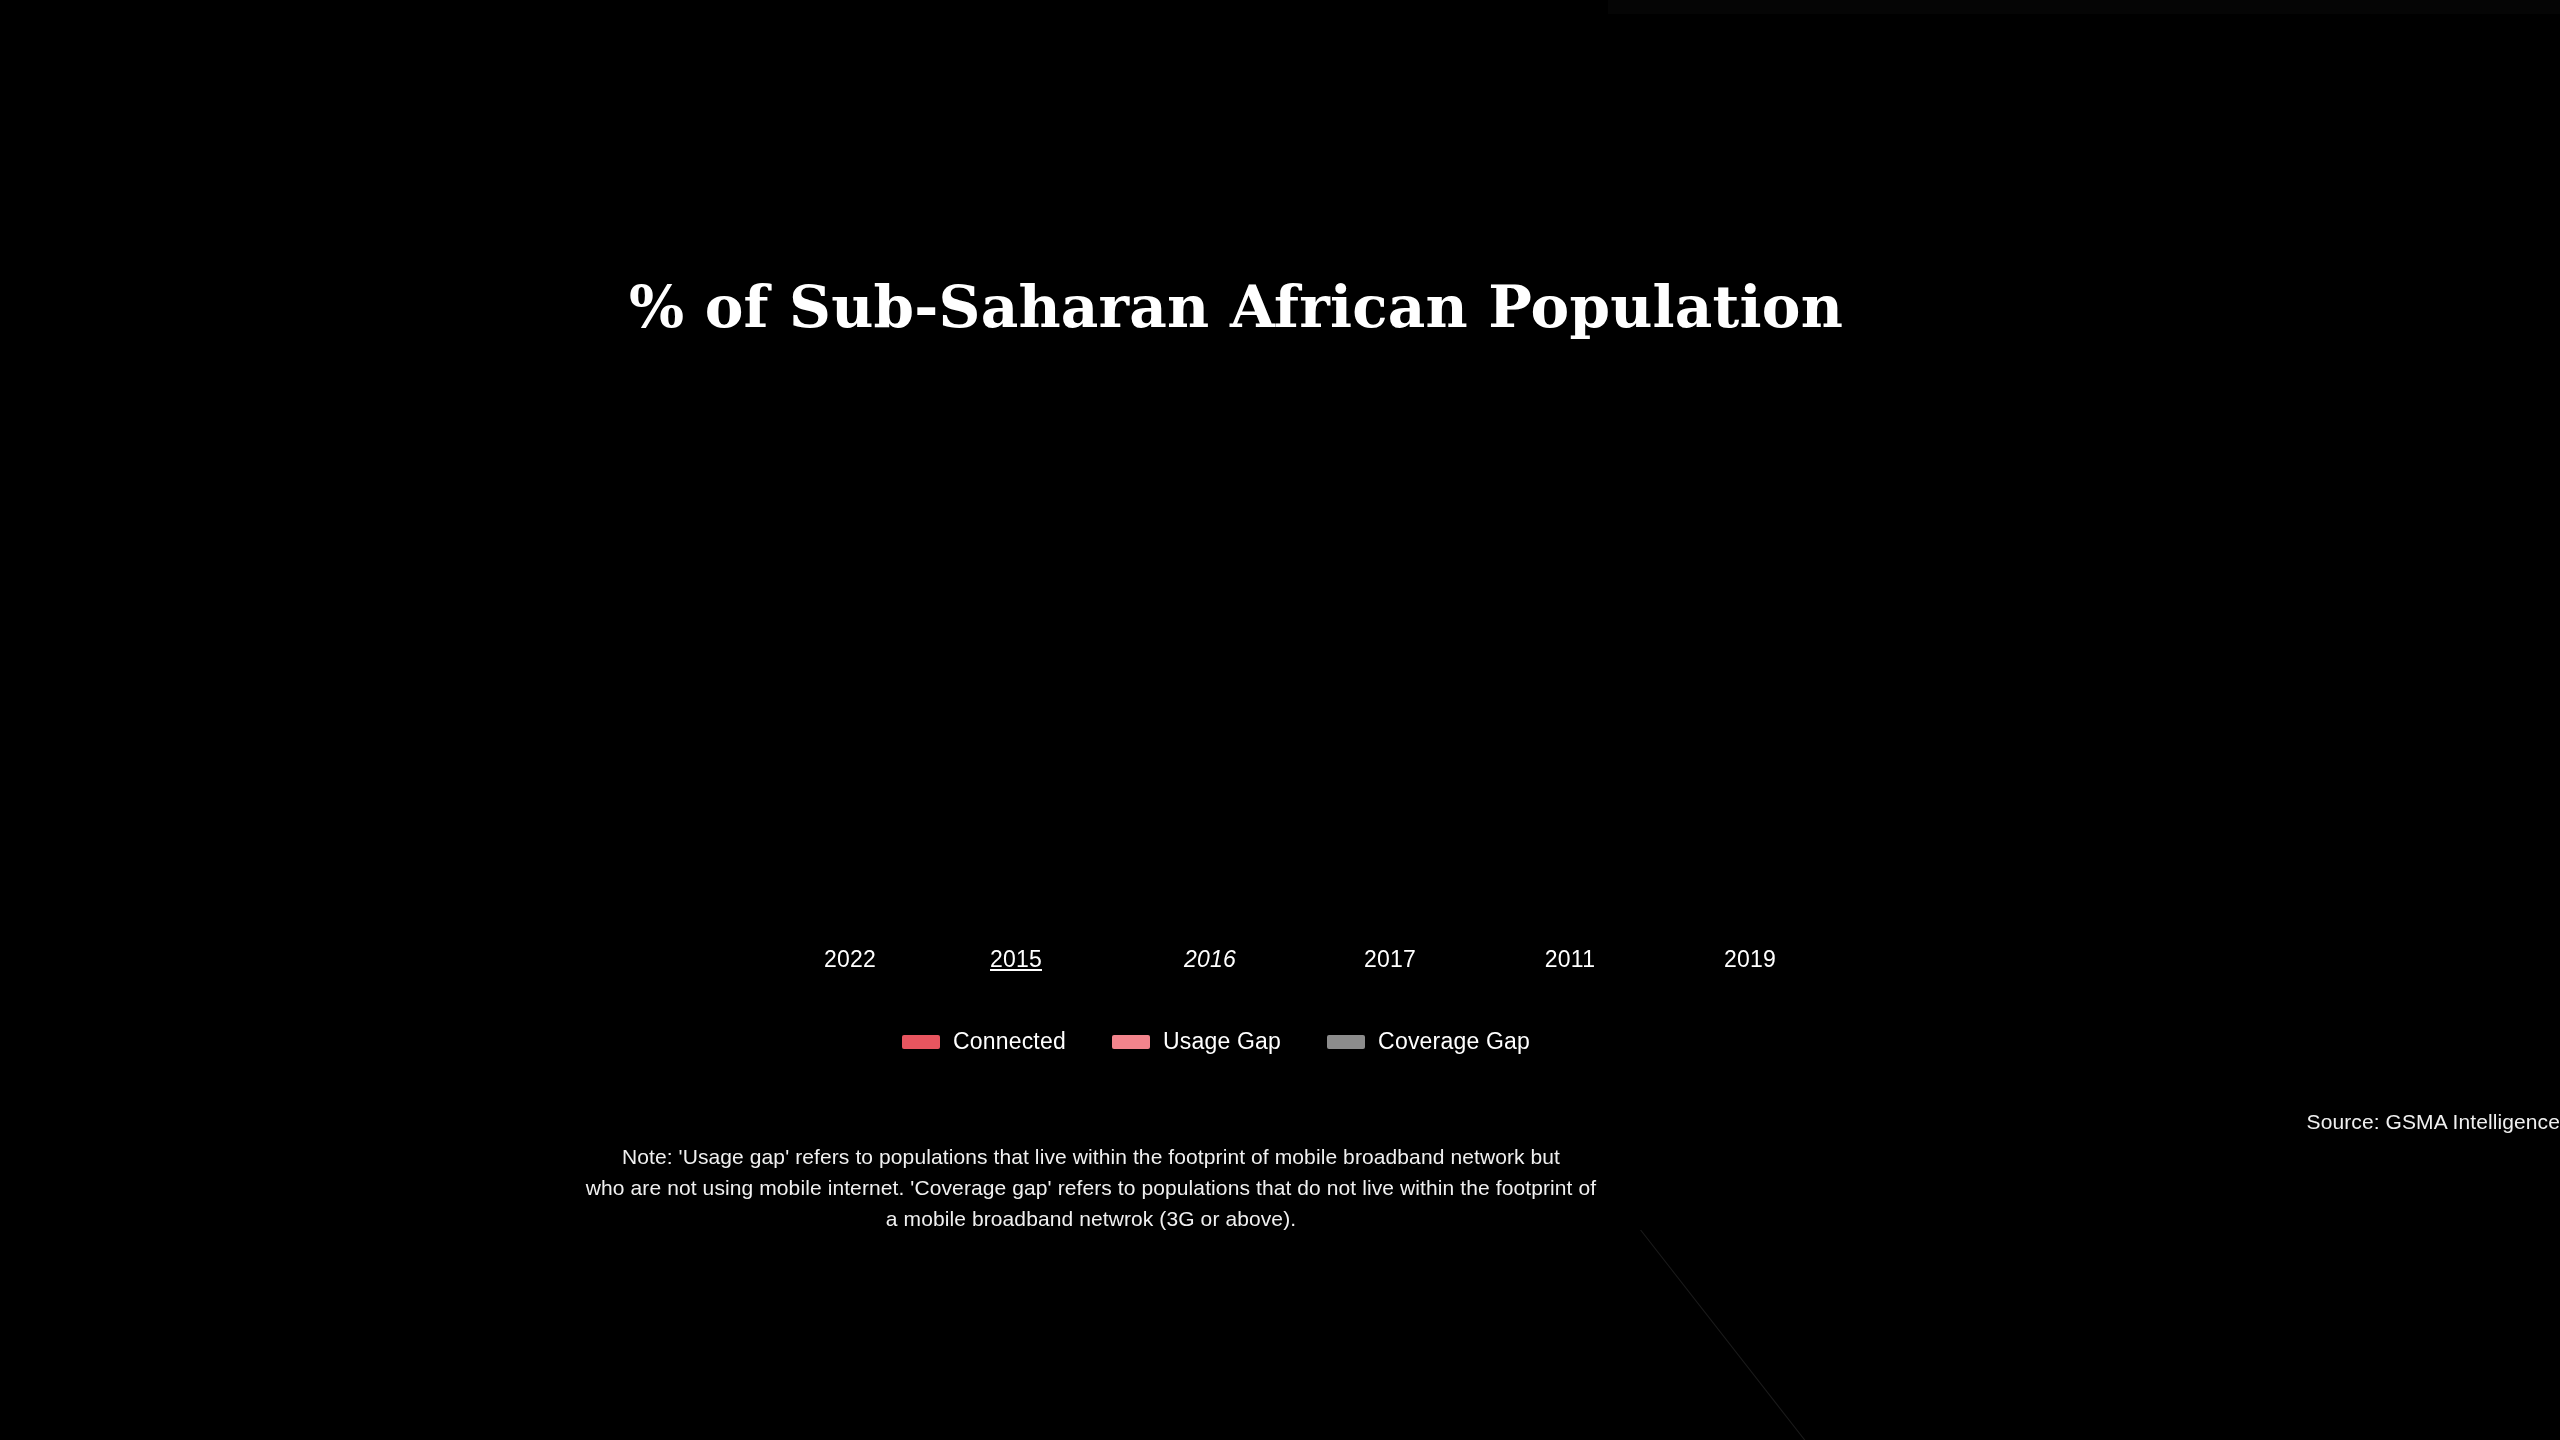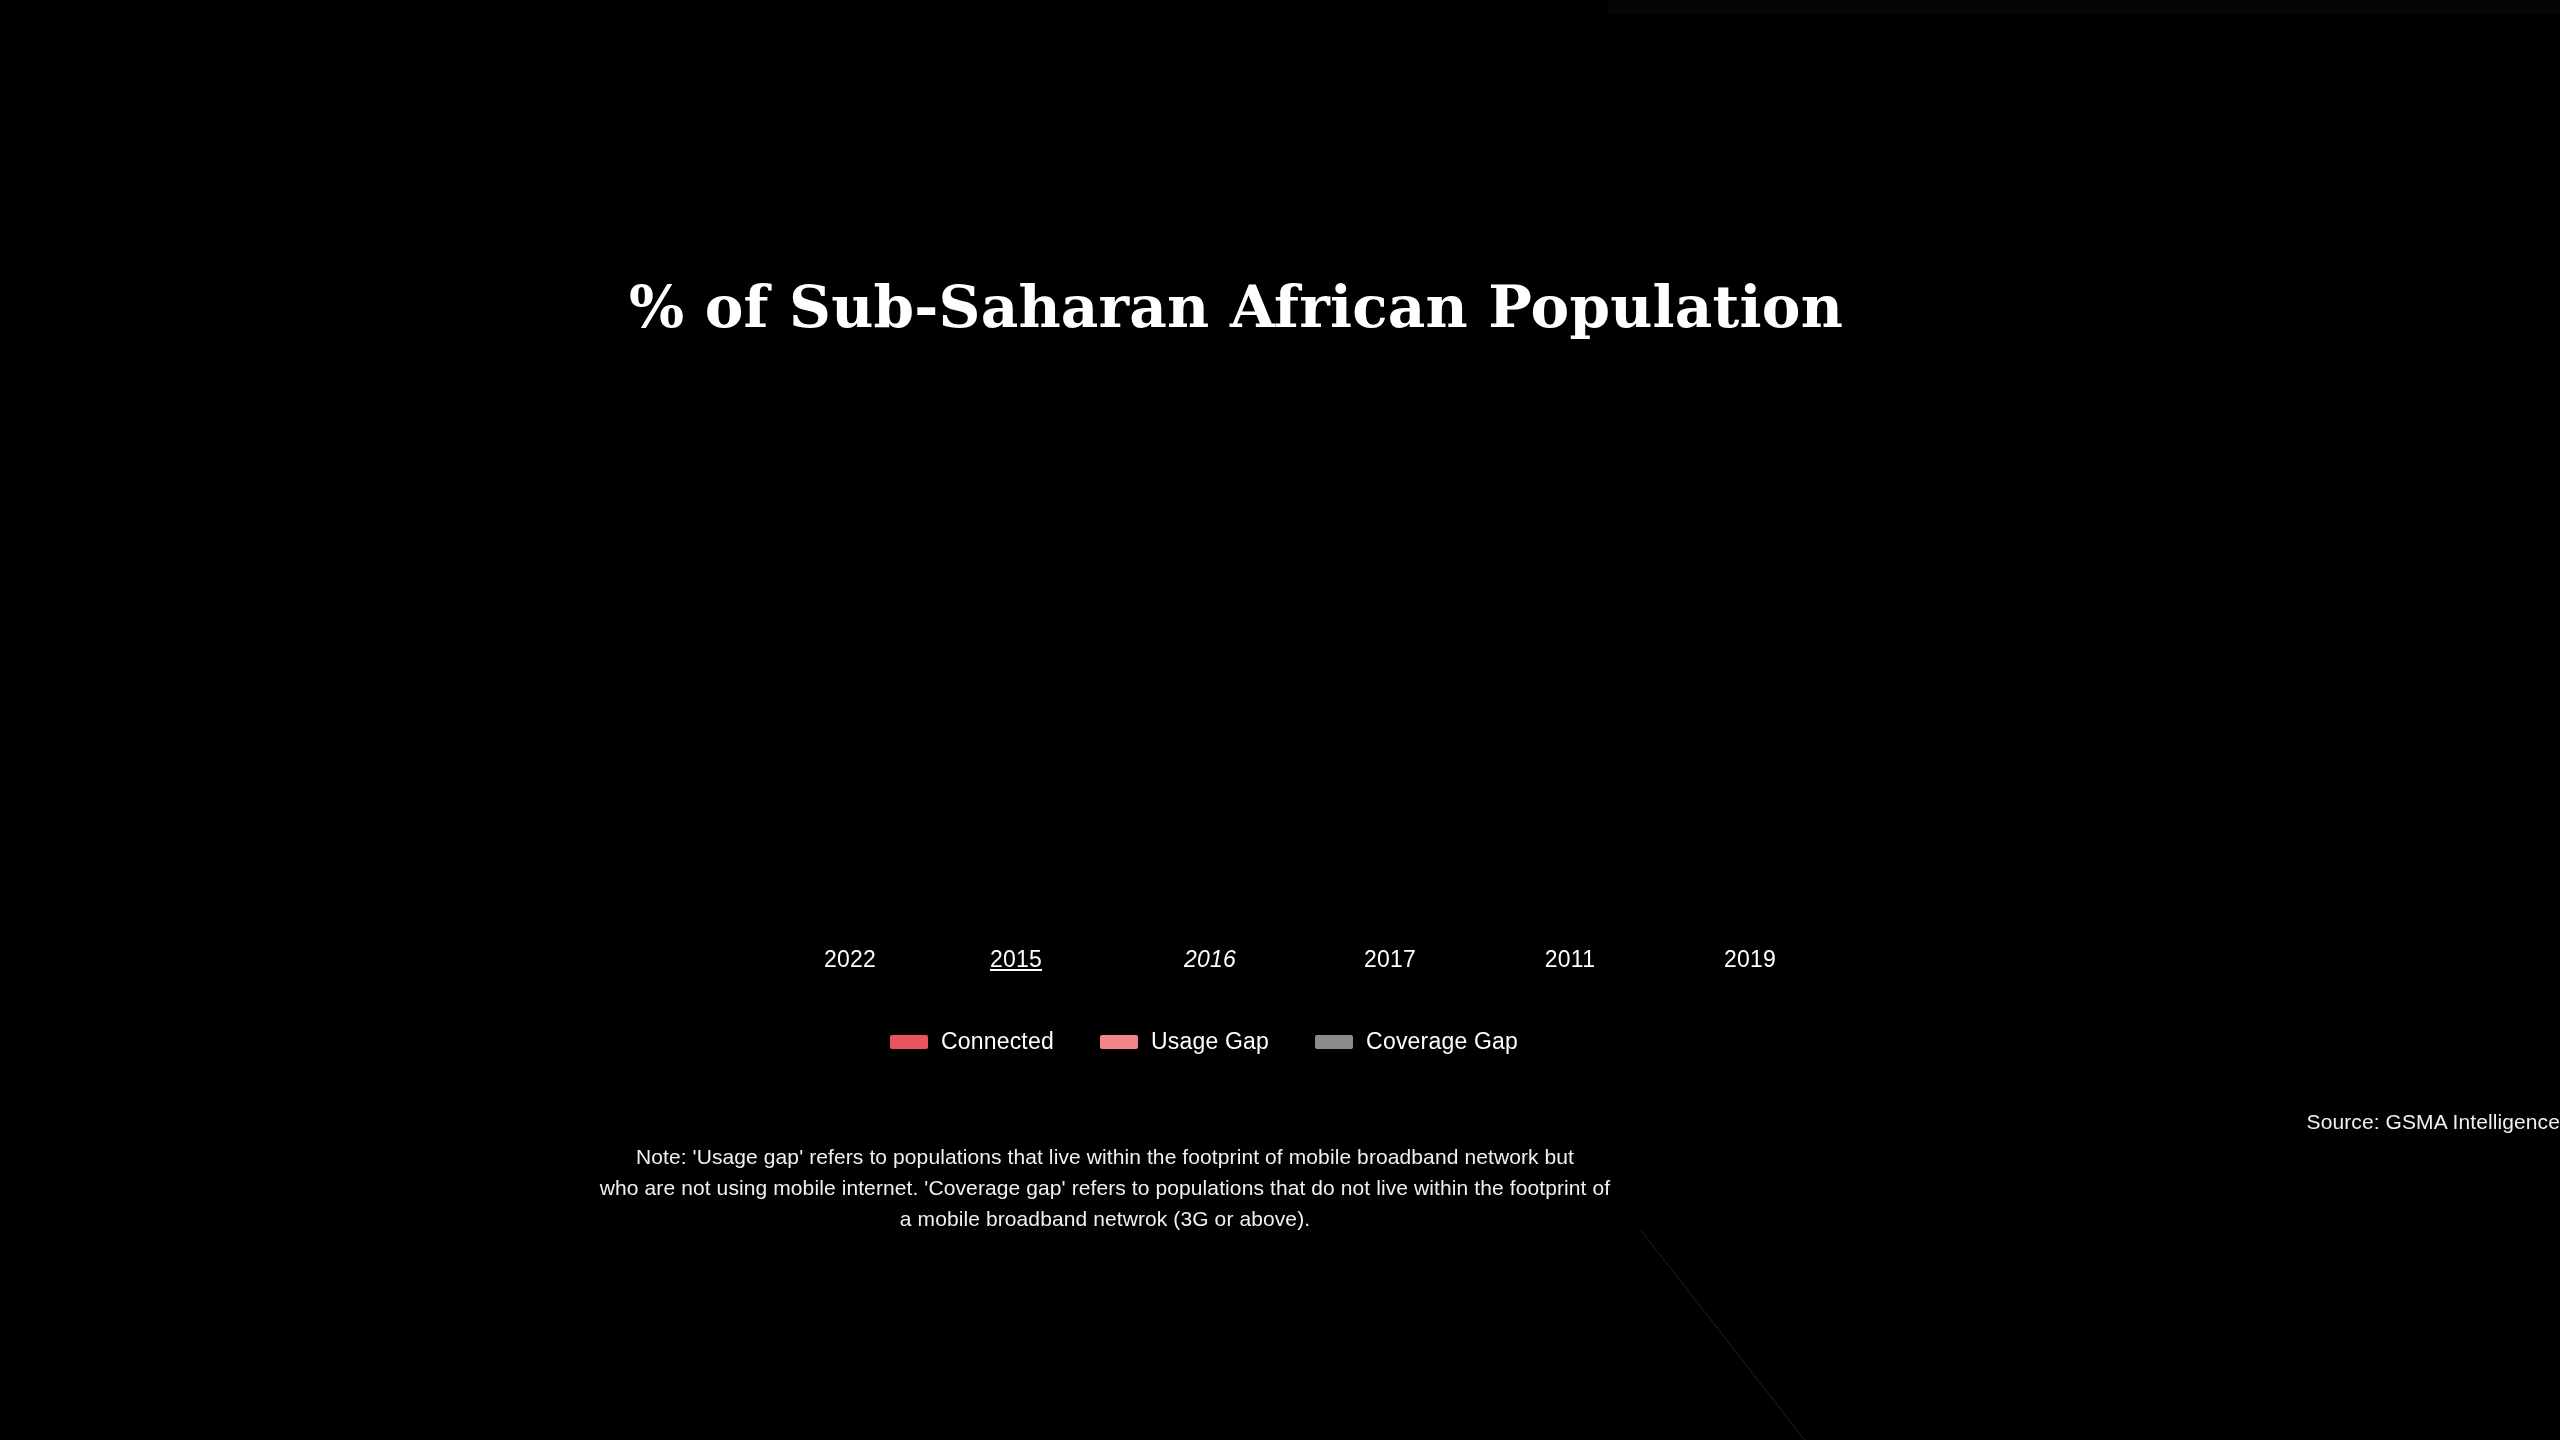--- a/index.html
+++ b/index.html
@@ -71,21 +71,21 @@
     margin-left: -60px;
     text-align: center;
     font-size: 23px;
     color: #ffffff;
     letter-spacing: 0.2px;
   }
 
   
   .legend {
     position: absolute;
-    left: 0;
+    left: 12px;
     top: 1028px;
     width: 2408px;
     display: flex;
     justify-content: center;
     align-items: center;
     gap: 46px;
   }
   .legend-item {
     display: flex;
     align-items: center;
@@ -109,21 +109,21 @@
     left: 0;
     top: 1110px;
     width: 2560px;
     text-align: right;
     font-size: 21px;
     color: #f0f0f0;
     letter-spacing: 0.1px;
   }
   .note {
     position: absolute;
-    left: 14px;
+    left: 0;
     top: 1141px;
     width: 2182px;
     text-align: center;
     font-size: 21px;
     line-height: 31px;
     color: #f0f0f0;
     letter-spacing: 0.1px;
   }
   .note .nline { display: block; }
 

